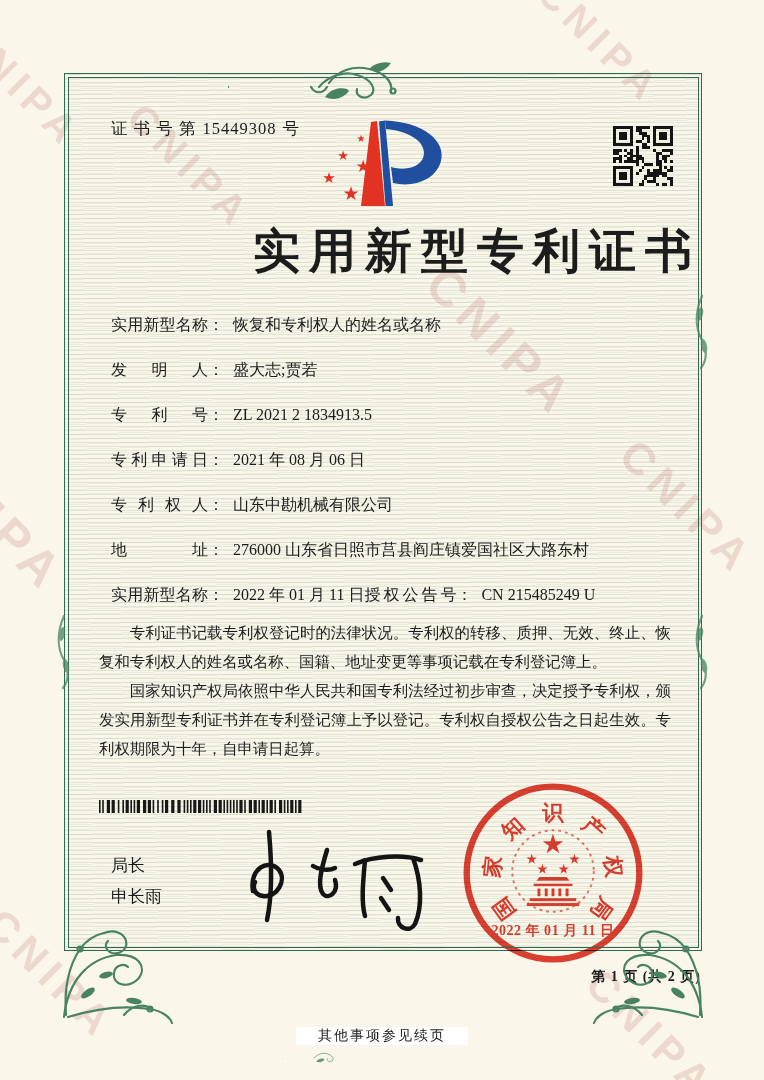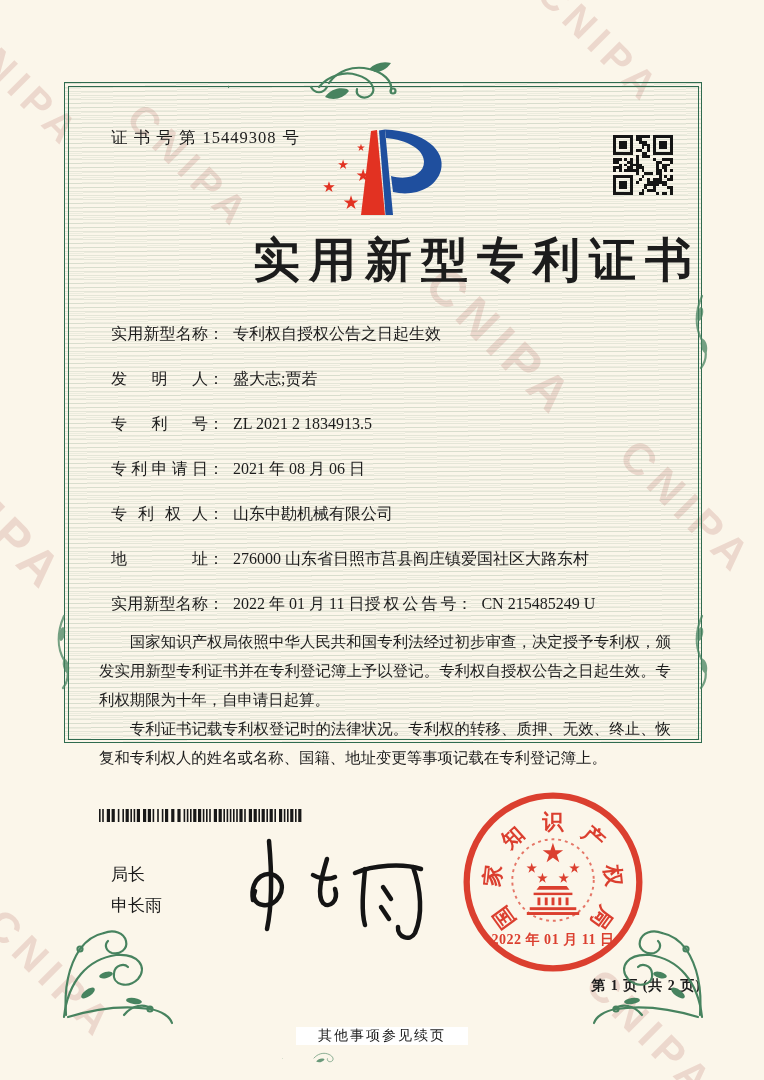--- a/index.html
+++ b/index.html
@@ -16,21 +16,21 @@
   }
   
   .wm{
     position:absolute; font-weight:bold; letter-spacing:7px;
     color:var(--watermark); opacity:.45; transform:rotate(45deg);
     transform-origin:left top; white-space:nowrap; z-index:0;
     font-family:"Liberation Sans","DejaVu Sans",sans-serif;
   }
   
   .panel{
-    position:absolute; left:64px; top:82px; width:638px; height:661px;
+    position:absolute; left:64px; top:73px; width:638px; height:878px;
     box-sizing:border-box; border:1.5px solid var(--green); z-index:1;
     background-image:
       repeating-linear-gradient(180deg, rgba(110,146,118,.16) 0 1px, rgba(0,0,0,0) 1px 4px),
       repeating-linear-gradient(178.2deg, rgba(110,146,118,.10) 0 1px, rgba(0,0,0,0) 1px 5px);
   }
   .panel::after{
     content:""; position:absolute; inset:2.5px; border:1px solid var(--green);
     pointer-events:none;
   }
   .cert-line{
@@ -249,21 +249,21 @@
         <rect x="41.42857142857143" y="55.23809523809524" width="2.761904761904762" height="2.761904761904762"></rect>
         <rect x="46.95238095238095" y="55.23809523809524" width="2.761904761904762" height="2.761904761904762"></rect>
         <rect x="49.714285714285715" y="55.23809523809524" width="2.761904761904762" height="2.761904761904762"></rect>
         <rect x="55.23809523809524" y="55.23809523809524" width="2.761904761904762" height="2.761904761904762"></rect>
       </svg>
 
     <div class="title">实用新型专利证书</div>
 
     <div class="fields">
       <div class="frow">
-        <span class="flabel">实用新型名称</span><span class="fcolon">：</span><span>专利权自授权公告之日起生效</span>
+        <span class="flabel">实用新型名称</span><span class="fcolon">：</span><span>恢复和专利权人的姓名或名称</span>
       </div>
       <div class="frow">
         <span class="flabel">发明人</span><span class="fcolon">：</span><span>盛大志;贾若</span>
       </div>
       <div class="frow">
         <span class="flabel">专利号</span><span class="fcolon">：</span><span>ZL 2021 2 1834913.5</span>
       </div>
       <div class="frow">
         <span class="flabel">专利申请日</span><span class="fcolon">：</span><span>2021 年 08 月 06 日</span>
       </div>
@@ -272,22 +272,22 @@
       </div>
       <div class="frow">
         <span class="flabel">地址</span><span class="fcolon">：</span><span>276000  山东省日照市莒县阎庄镇爱国社区大路东村</span>
       </div>
       <div class="frow">
         <span class="flabel">实用新型名称</span><span class="fcolon">：</span><span>2022 年 01 月 11 日</span><span class="fgroup2"><span class="flabel">授权公告号</span><span class="fcolon">：</span><span>CN 215485249 U</span></span>
       </div>
     </div>
 
     <div class="paras">
+      <p>专利证书记载专利权登记时的法律状况。专利权的转移、质押、无效、终止、恢复和专利权人的姓名或名称、国籍、地址变更等事项记载在专利登记簿上。</p>
       <p>国家知识产权局依照中华人民共和国专利法经过初步审查，决定授予专利权，颁发实用新型专利证书并在专利登记簿上予以登记。专利权自授权公告之日起生效。专利权期限为十年，自申请日起算。</p>
-      <p>专利证书记载专利权登记时的法律状况。专利权的转移、质押、无效、终止、恢复和专利权人的姓名或名称、国籍、地址变更等事项记载在专利登记簿上。</p>
     </div>
 
     <svg id="barcode" class="barcode bcsvg" width="205" height="13" viewBox="0 0 205 13">
         <rect x="0" y="0" width="1.6" height="13"></rect>
         <rect x="3.2" y="0" width="1.6" height="13"></rect>
         <rect x="7.8" y="0" width="3.2" height="13"></rect>
         <rect x="12.600000000000001" y="0" width="3.2" height="13"></rect>
         <rect x="18.8" y="0" width="1.6" height="13"></rect>
         <rect x="23.4" y="0" width="1.6" height="13"></rect>
         <rect x="26.599999999999998" y="0" width="3.2" height="13"></rect>

